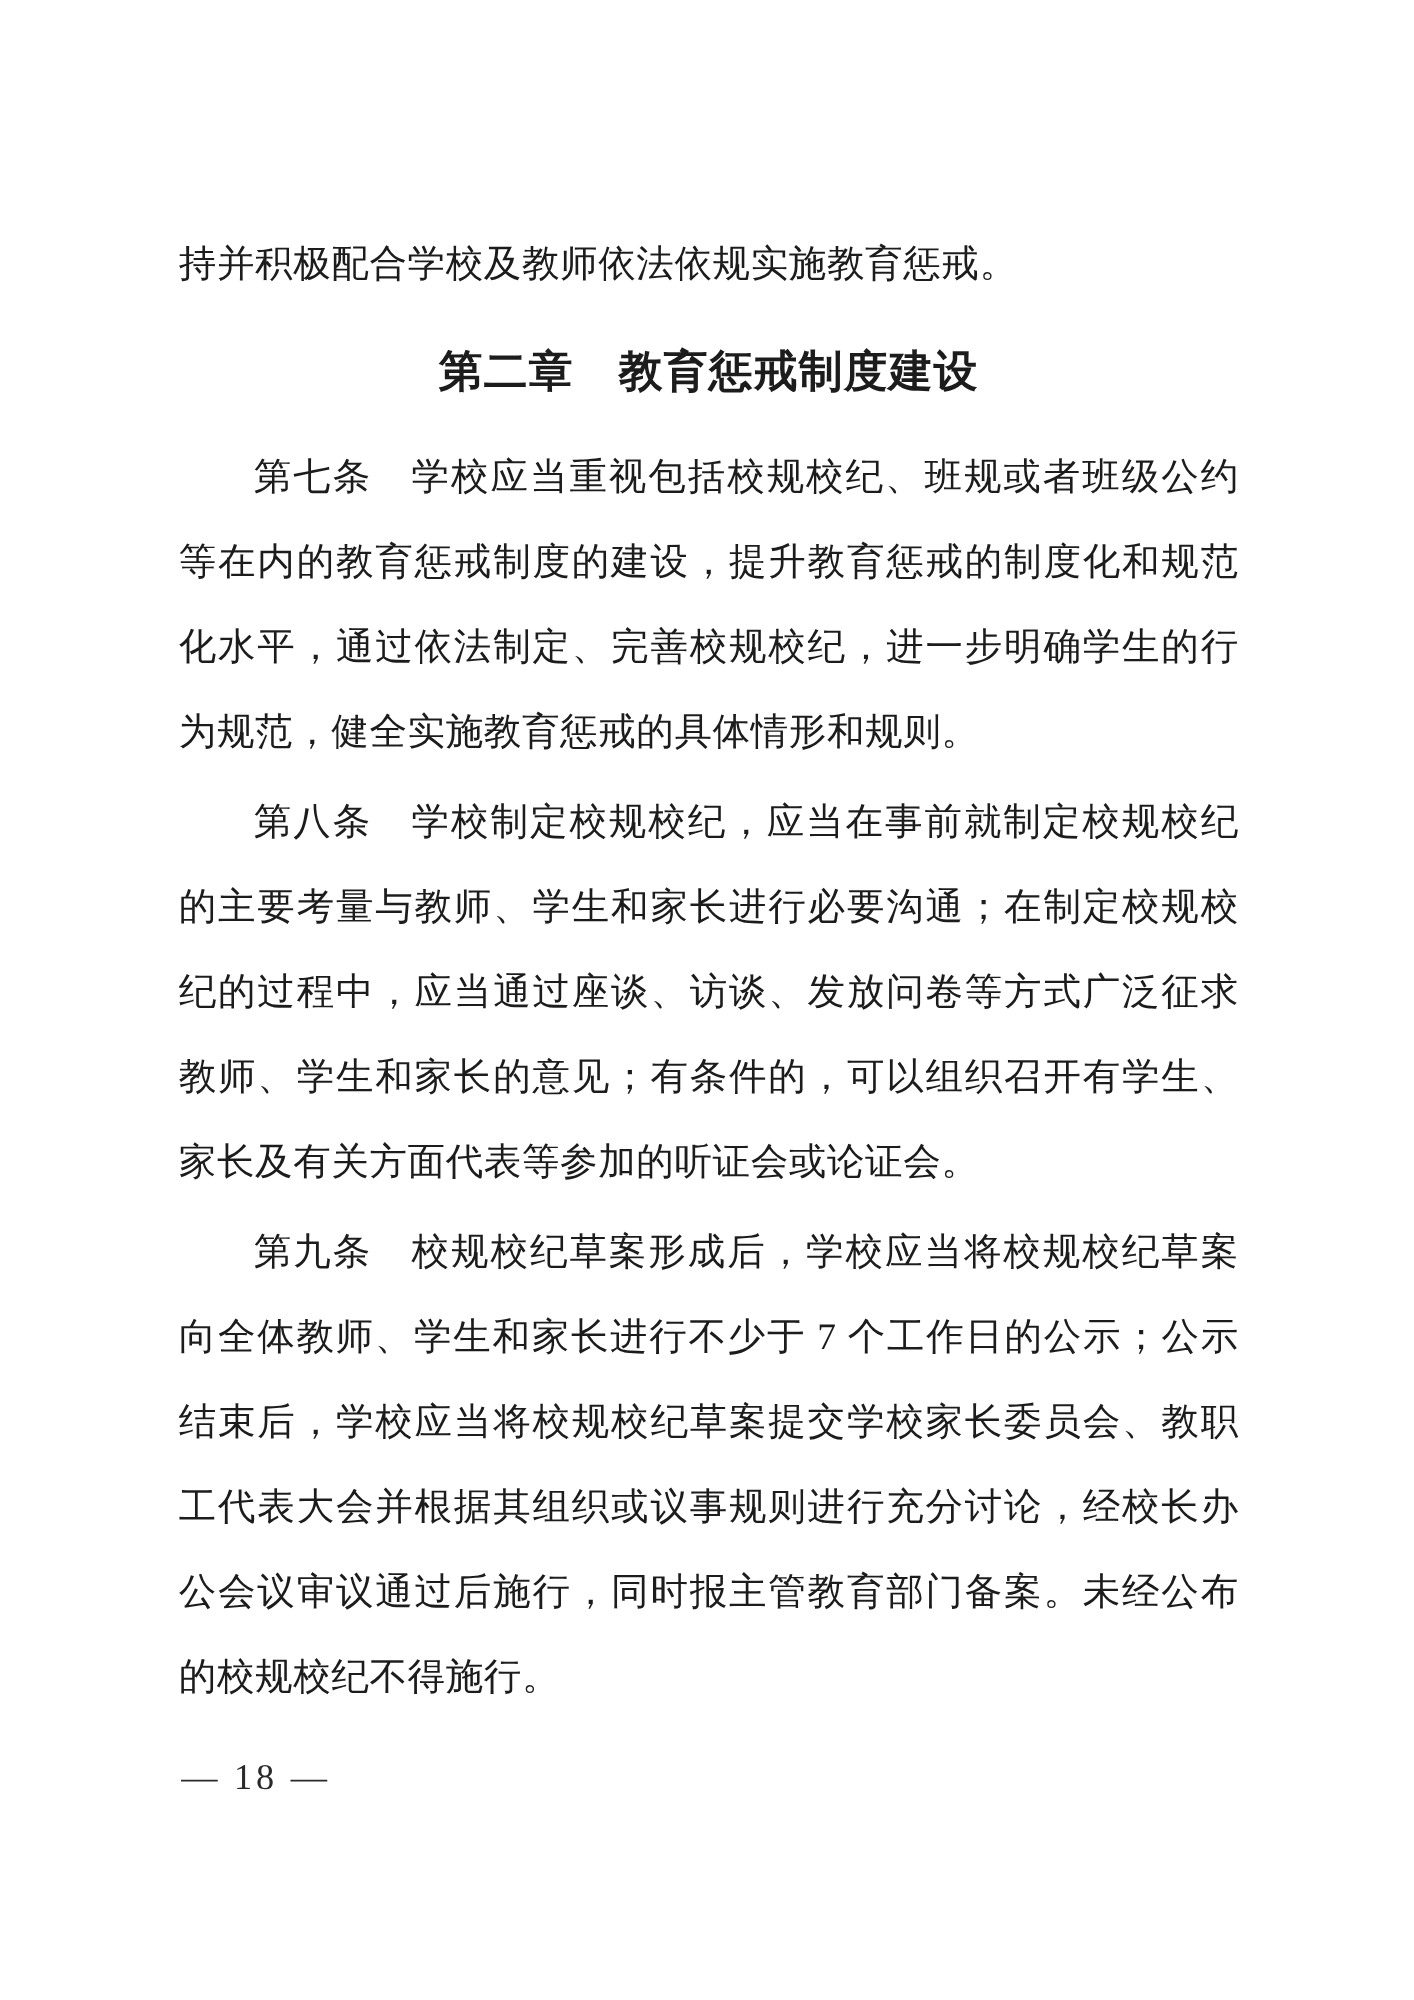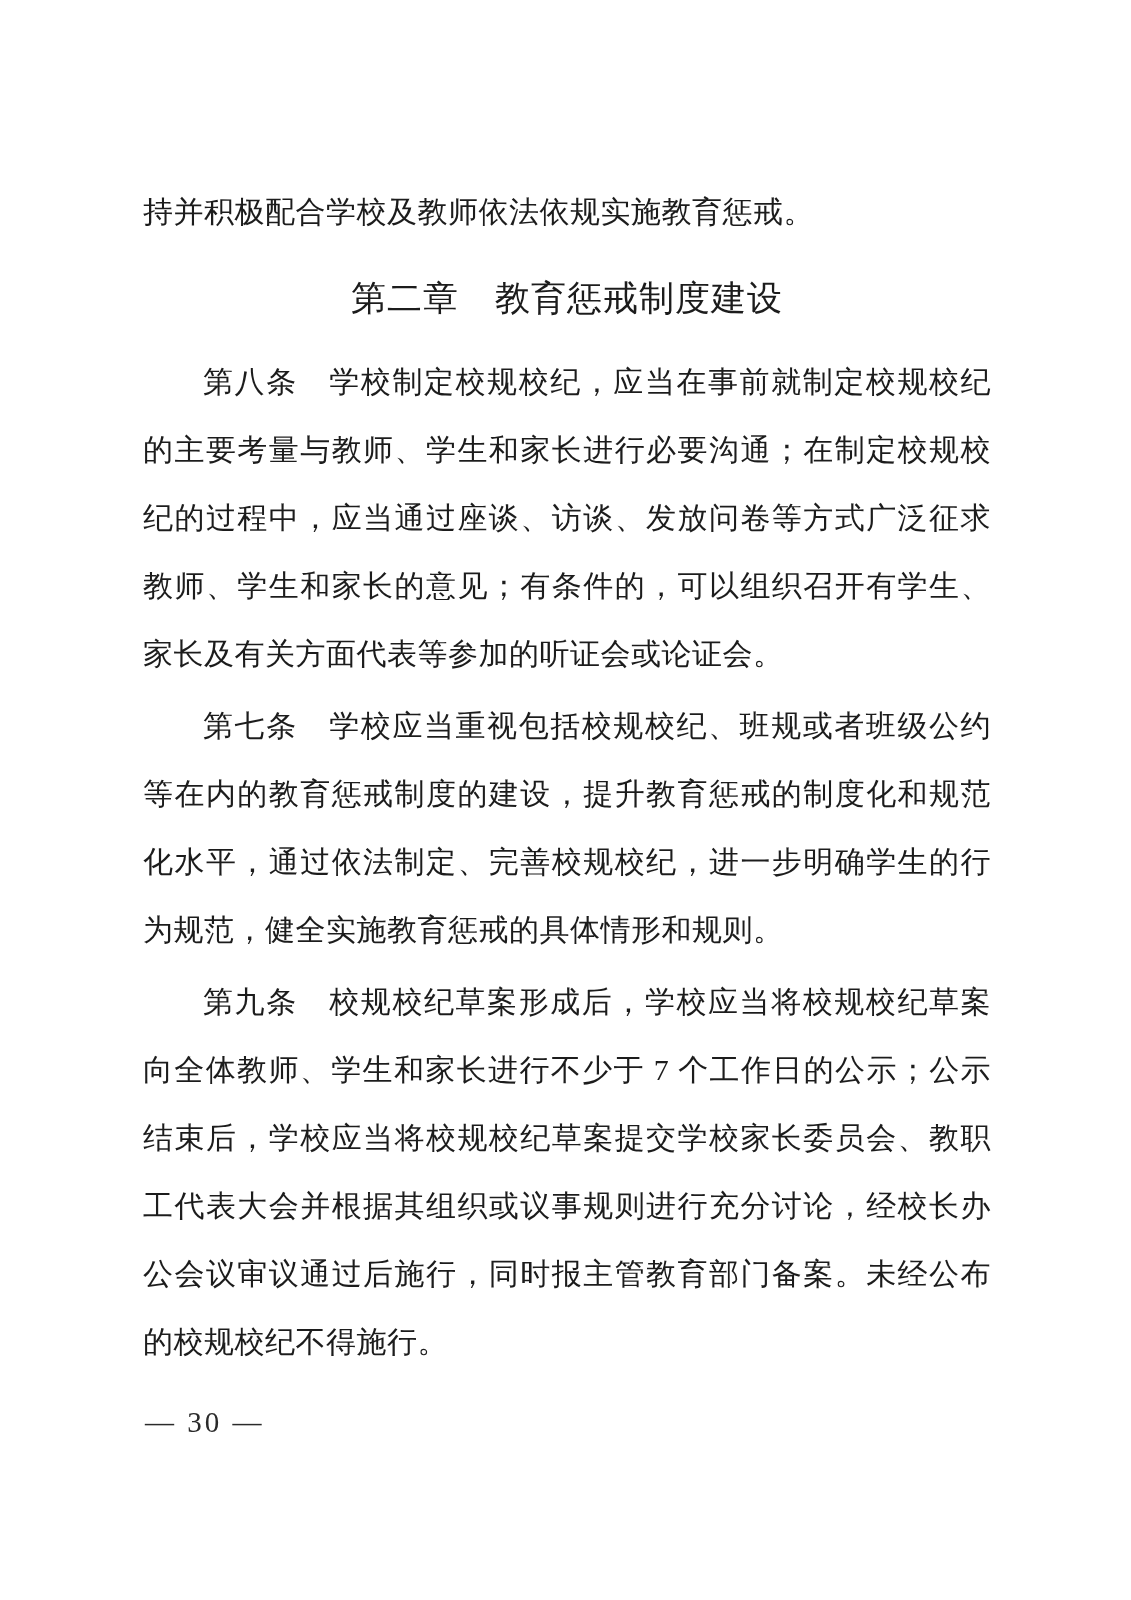--- a/index.html
+++ b/index.html
@@ -30,21 +30,21 @@
     text-align: justify;
     text-justify: inter-ideograph;
     margin: 0;
   }
   .indent {
     text-indent: 2em;
     margin-top: 4px;
   }
   .chapter-heading {
     font-family: "Liberation Sans", "DejaVu Sans", sans-serif;
-    font-weight: normal;
+    font-weight: bold;
     font-size: 35px;
     line-height: 68px;
     text-align: center;
     letter-spacing: 1px;
     margin: 18px 0 16px 0;
   }
   .page-footer {
     position: absolute;
     left: 145px;
     top: 1398px;
@@ -57,22 +57,22 @@
 </head>
 <body>
 
 <div class="page">
   <div class="content">
 
     <p class="body-para">持并积极配合学校及教师依法依规实施教育惩戒。</p>
 
     <h2 class="chapter-heading">第二章　教育惩戒制度建设</h2>
 
+    <p class="body-para indent">第七条　学校应当重视包括校规校纪、班规或者班级公约等在内的教育惩戒制度的建设，提升教育惩戒的制度化和规范化水平，通过依法制定、完善校规校纪，进一步明确学生的行为规范，健全实施教育惩戒的具体情形和规则。</p>
+
     <p class="body-para indent">第八条　学校制定校规校纪，应当在事前就制定校规校纪的主要考量与教师、学生和家长进行必要沟通；在制定校规校纪的过程中，应当通过座谈、访谈、发放问卷等方式广泛征求教师、学生和家长的意见；有条件的，可以组织召开有学生、家长及有关方面代表等参加的听证会或论证会。</p>
-
-    <p class="body-para indent">第七条　学校应当重视包括校规校纪、班规或者班级公约等在内的教育惩戒制度的建设，提升教育惩戒的制度化和规范化水平，通过依法制定、完善校规校纪，进一步明确学生的行为规范，健全实施教育惩戒的具体情形和规则。</p>
 
     <p class="body-para indent">第九条　校规校纪草案形成后，学校应当将校规校纪草案向全体教师、学生和家长进行不少于 7 个工作日的公示；公示结束后，学校应当将校规校纪草案提交学校家长委员会、教职工代表大会并根据其组织或议事规则进行充分讨论，经校长办公会议审议通过后施行，同时报主管教育部门备案。未经公布的校规校纪不得施行。</p>
 
   </div>
 
-  <div class="page-footer">— 30 —</div>
+  <div class="page-footer">— 18 —</div>
 </div>
 
 </body></html>

